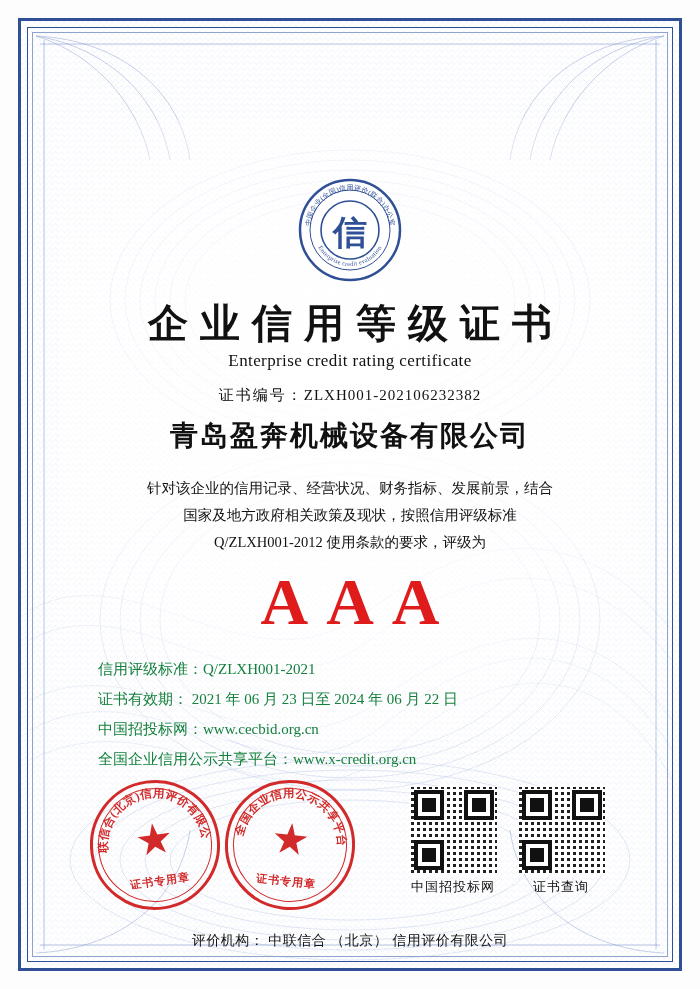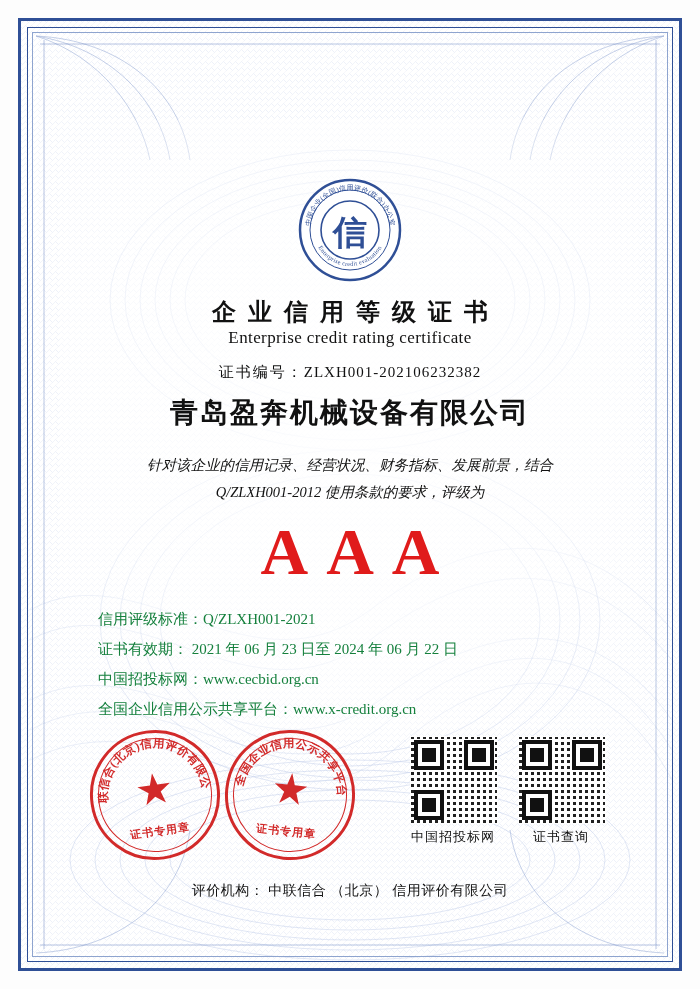--- a/index.html
+++ b/index.html
@@ -58,21 +58,21 @@
   }
 
   .emblem-wrap {
     margin-top: 138px;
     display: flex;
     justify-content: center;
   }
 
   .title-cn {
     margin-top: 14px;
-    font-size: 24px;
+    font-size: 40px;
     font-weight: bold;
     letter-spacing: 12px;
     color: #111111;
     font-family: "Liberation Serif", serif;
     text-indent: 12px;
   }
   .title-en {
     font-size: 17px;
     font-weight: normal;
     color: #111111;
@@ -96,21 +96,21 @@
     letter-spacing: 2px;
   }
 
   .statement {
     margin-top: 20px;
     font-size: 14.5px;
     line-height: 27px;
     color: #111111;
     padding: 0 58px;
   }
-  .statement div { white-space: nowrap; font-style: italic; }
+  .statement div { white-space: nowrap; }
 
   .grade {
     margin-top: 6px;
     font-size: 66px;
     font-weight: bold;
     color: #e01b1b;
     letter-spacing: 18px;
     text-indent: 18px;
     font-family: "Liberation Serif", serif;
     line-height: 80px;
@@ -341,20 +341,21 @@
     <div class="title-en">Enterprise credit rating certificate</div>
 
     <div class="cert-no">
       <span class="label">证书编号：</span><span>ZLXH001-202106232382</span>
     </div>
 
     <div class="company">青岛盈奔机械设备有限公司</div>
 
     <div class="statement">
       <div>针对该企业的信用记录、经营状况、财务指标、发展前景，结合</div>
+      <div>国家及地方政府相关政策及现状，按照信用评级标准</div>
       <div>Q/ZLXH001-2012 使用条款的要求，评级为</div>
     </div>
 
     <div class="grade">AAA</div>
 
     <div class="info-block">
       <div class="line">信用评级标准：Q/ZLXH001-2021</div>
       <div class="line">证书有效期：  2021 年 06 月 23 日至 2024 年 06 月 22 日</div>
       <div class="line">中国招投标网：www.cecbid.org.cn</div>
       <div class="line">全国企业信用公示共享平台：www.x-credit.org.cn</div>

